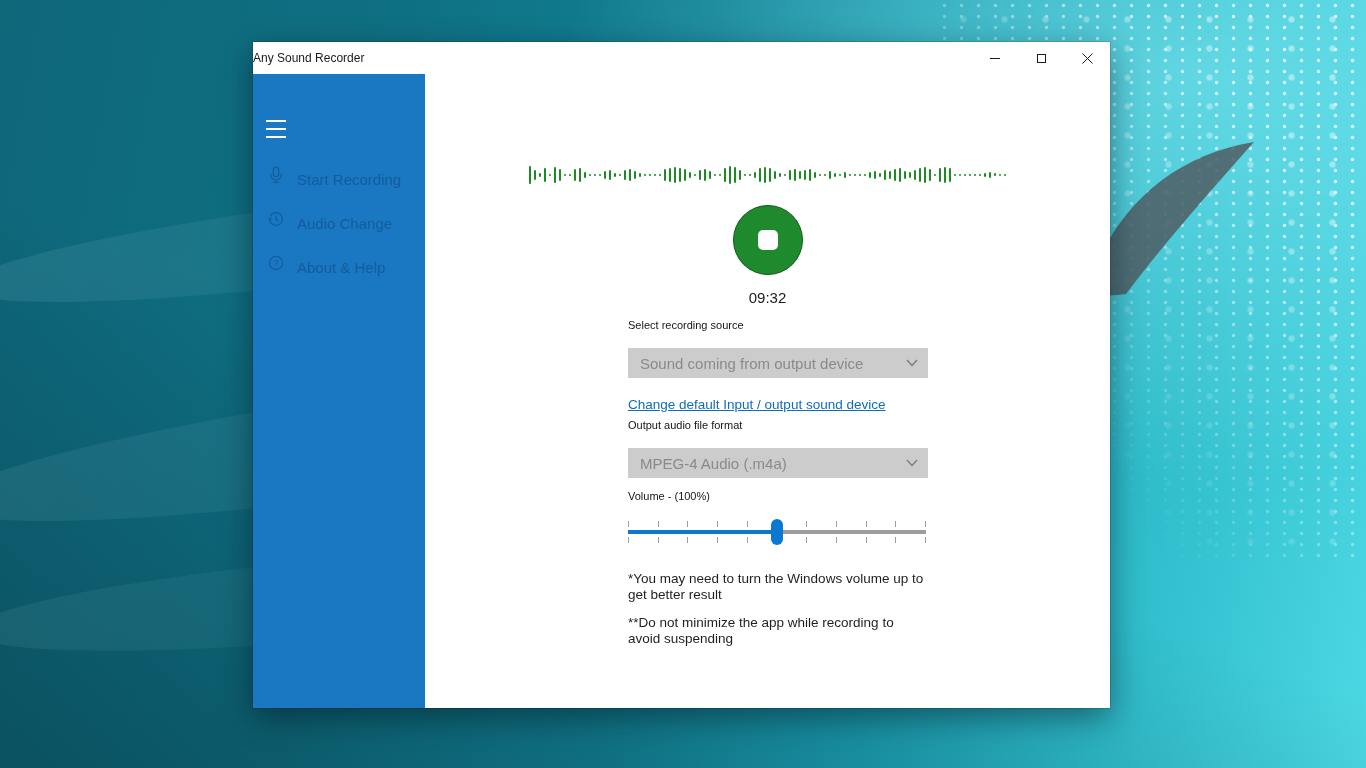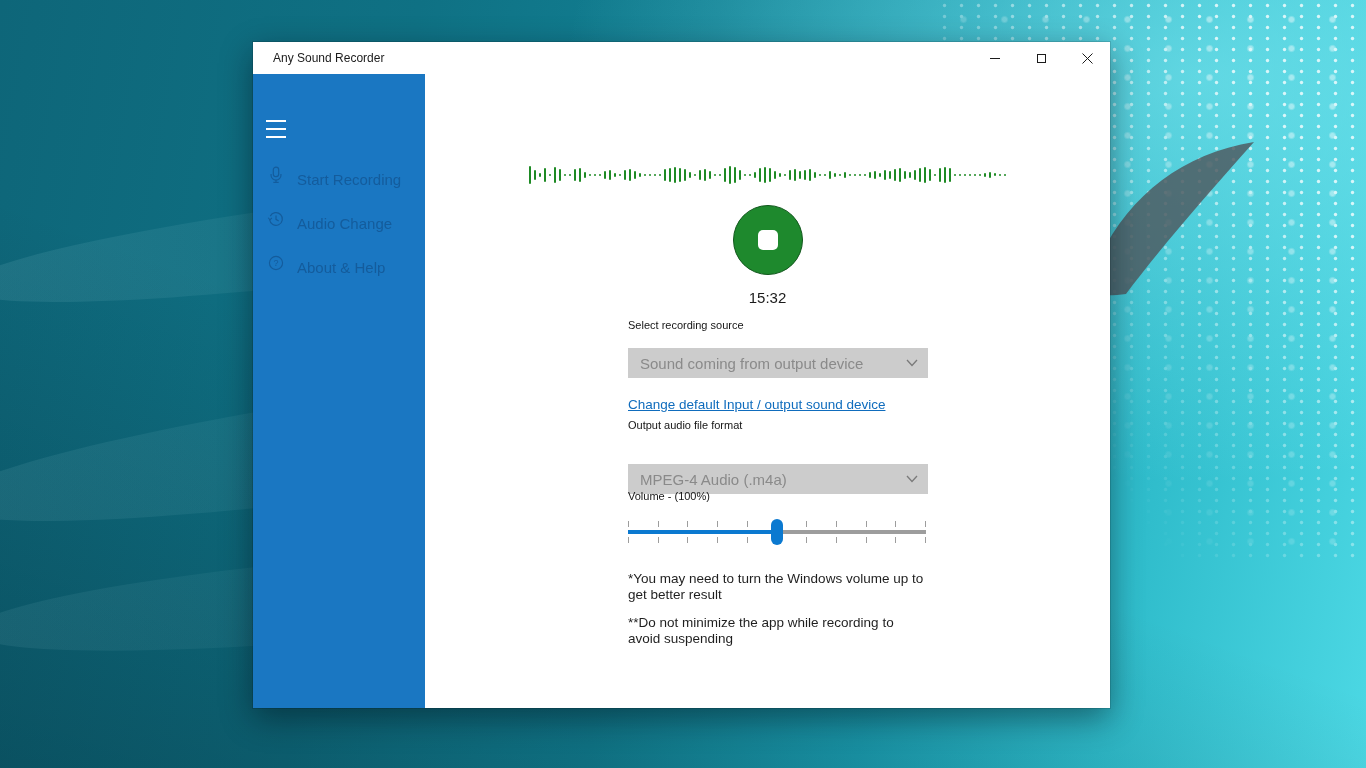--- a/index.html
+++ b/index.html
@@ -30,21 +30,21 @@
     mask-image:linear-gradient(235deg, rgba(0,0,0,.95) 22%, rgba(0,0,0,0) 72%);
   }
   .fin { position:absolute; left:1078px; top:140px; }
 
   
   .window { position:absolute; left:253px; top:42px; width:857px; height:666px;
     background:#ffffff; z-index:10;
     box-shadow:0 10px 30px rgba(0,10,20,.45), 0 0 0 1px rgba(0,0,0,.12); }
 
   .titlebar { height:32px; display:flex; align-items:center; background:#fff; }
-  .titlebar .title { font-size:12px; color:#1b1b1b; padding-left:20px; flex:1; }
+  .titlebar .title { font-size:12px; color:#1b1b1b; padding-left:0; flex:1; }
   .winbtn { width:46px; height:32px; display:flex; align-items:center; justify-content:center; }
   .glyph-min { width:10px; height:0; border-top:1px solid #1b1b1b; }
   .glyph-max { width:9px; height:9px; border:1px solid #1b1b1b; }
 
   .winbody { position:absolute; left:0; top:32px; right:0; bottom:0; display:flex; }
 
   
   .sidebar { width:172px; background:var(--sidebar-blue, #1a77c2); position:relative; flex:none; }
   .hamburger { position:absolute; left:10px; top:44px; width:26px; height:22px;
     display:flex; flex-direction:column; justify-content:space-between; padding:2px 3px; }
@@ -73,21 +73,21 @@
   .field-label { position:absolute; left:203px; font-size:11px; color:#151515; white-space:nowrap; }
   .lbl-source { top:245px; }
   .lbl-format { top:345px; }
   .lbl-volume { top:416px; }
 
   .dropdown { position:absolute; left:203px; width:300px; height:30px;
     background:#cccccc; color:#8a8a8a; font-size:15px;
     display:flex; align-items:center; justify-content:space-between;
     padding:0 10px 0 12px; cursor:default; }
   .dd-source { top:274px; }
-  .dd-format { top:390px; }
+  .dd-format { top:374px; }
   .dd-value { white-space:nowrap; overflow:hidden; }
 
   .link { position:absolute; left:203px; top:323px; font-size:13.5px;
     color:var(--link-blue, #0f6cbd); text-decoration:underline; white-space:nowrap; cursor:pointer; }
 
   
   .slider { position:absolute; left:203px; top:447px; width:298px; height:22px; }
   .ticks { display:flex; justify-content:space-between; height:6px; }
   .tick { width:1px; height:6px; background:#9d9d9d; }
   .track { height:4px; margin:3px 0; background:#9d9d9d; }
@@ -270,21 +270,21 @@
             <div class="wbar" style="height: 3px;"></div>
             <div class="wbar" style="height: 2px;"></div>
             <div class="wbar" style="height: 2px;"></div>
           </div>
       </div>
 
       <div class="stop-btn">
         <div class="stop-square"></div>
       </div>
 
-      <div class="timer">15:32</div>
+      <div class="timer">09:32</div>
 
       <div class="field-label lbl-source">Select recording source</div>
       <div class="dropdown dd-source">
         <span class="dd-value">Sound coming from output device</span>
         <svg width="12" height="8" viewBox="0 0 12 8">
           <polyline points="1,1 6,6.5 11,1" fill="none" stroke="#7a7a7a" stroke-width="1.3"></polyline>
         </svg>
       </div>
 
       <div class="link">Change default Input / output sound device</div>

